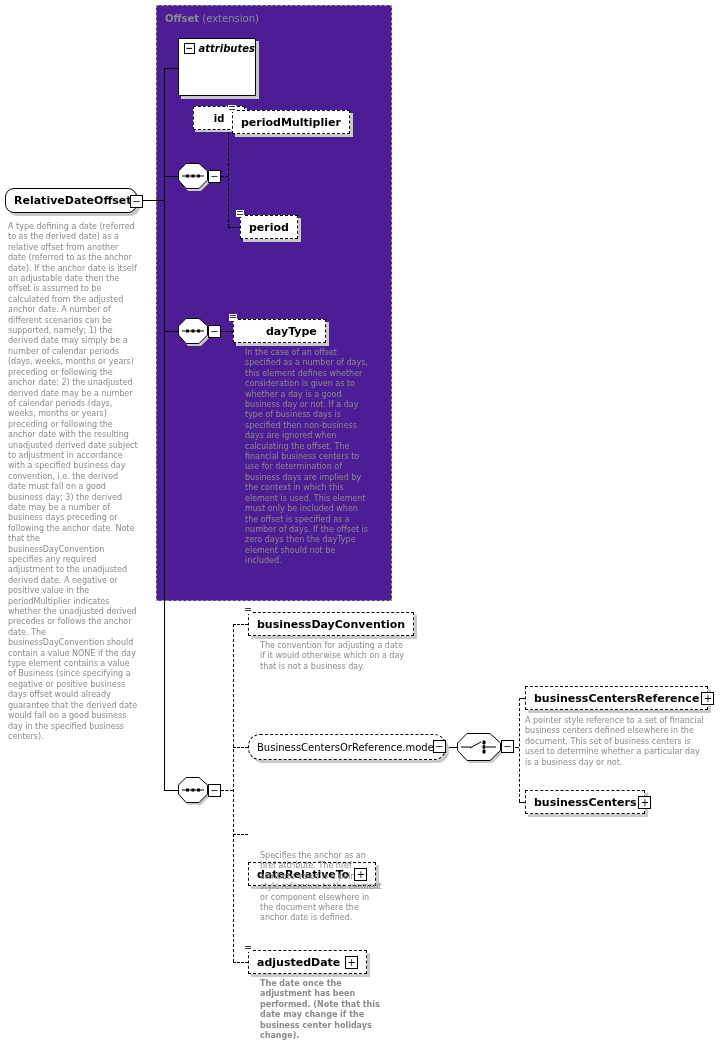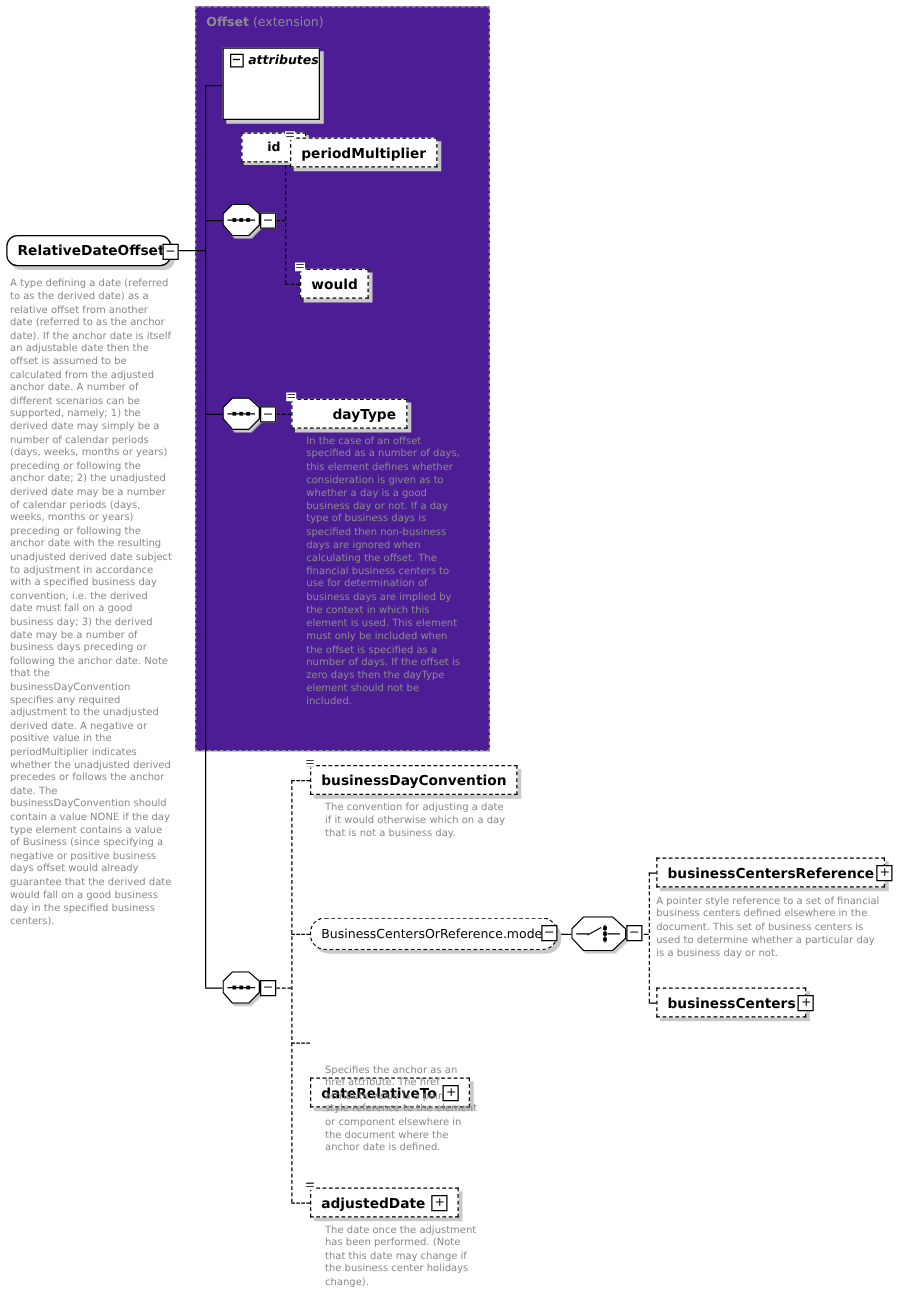--- a/index.html
+++ b/index.html
@@ -114,21 +114,21 @@
   </div>
   <div class="expander" style="left:208px;top:170px;">−</div>
 
   <div class="elem" style="left:232px;top:110px;">
     <i class="doc"></i>
     <span>periodMultiplier</span>
   </div>
 
   <div class="elem" style="left:240px;top:215px;">
     <i class="doc"></i>
-    <span>would</span>
+    <span>period</span>
   </div>
 
   <div class="conn" style="left:178px;top:318px;">
     <svg width="30" height="26">
         <polygon points="8,0.5 21,0.5 29.5,8 29.5,17 21,25.5 8,25.5 0.5,17 0.5,8" fill="#fff" stroke="#000"></polygon>
         <line x1="4" y1="13" x2="26" y2="13" stroke="#000"></line>
         <rect x="8" y="11.5" width="3" height="3" fill="#000"></rect>
         <rect x="13.5" y="11.5" width="3" height="3" fill="#000"></rect>
         <rect x="19" y="11.5" width="3" height="3" fill="#000"></rect>
       </svg>
@@ -192,15 +192,15 @@
     <span>dateRelativeTo</span>
     <span class="expander inline">+</span>
   </div>
   <div class="anno" style="left:260px;top:851px;width:122px;">Specifies the anchor as an href attribute. The href attribute value is a pointer style reference to the element or component elsewhere in the document where the anchor date is defined.</div>
 
   <div class="elem" style="left:248px;top:950px;">
     <i class="doc"></i>
     <span>adjustedDate</span>
     <span class="expander inline">+</span>
   </div>
-  <div class="anno" style="left:260px;top:979px;width:122px;">The date once the adjustment has been performed. (Note that this date may change if the business center holidays change).</div>
+  <div class="anno" style="left:260px;top:979px;width:122px;font-weight:bold;">The date once the adjustment has been performed. (Note that this date may change if the business center holidays change).</div>
 
 </div>
 
 </body></html>

